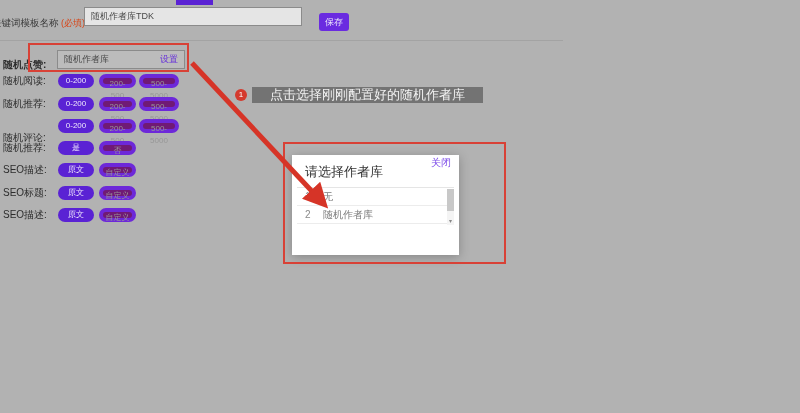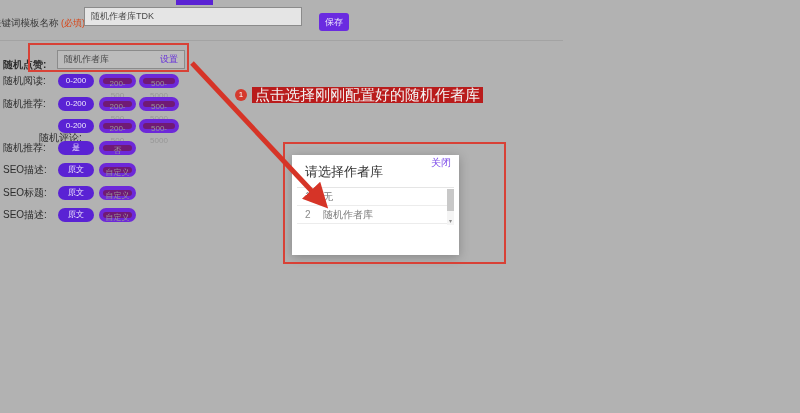--- a/index.html
+++ b/index.html
@@ -34,22 +34,22 @@
     box-sizing:border-box;padding:0;font-family:inherit;line-height:12px;}
   .opt-btn.sel{background:#5a22d4;color:#eee7fc;border:none;}
   .opt-btn.unsel{background:#701a75;color:#979797;border:4px solid #6d28d9;}
 
   
   .red-rect{position:absolute;border:2px solid #d84136;box-sizing:border-box;z-index:40;pointer-events:none;}
   .red-rect-author{left:28px;top:43px;width:161px;height:29px;}
   .red-rect-modal{left:283px;top:142px;width:223px;height:122px;}
   .step-circle{position:absolute;left:235px;top:89px;width:12px;height:12px;border-radius:50%;
     background:#d43a2e;color:#ffffff;font-size:8px;line-height:12px;text-align:center;z-index:15;}
-  .tooltip{position:absolute;left:252px;top:87px;height:16px;line-height:16px;background:#b91c1c;
-    color:#f2f2f2;font-size:15px;padding:0 3px;white-space:nowrap;z-index:15;}
+  .tooltip{position:absolute;left:252px;top:87px;height:16px;line-height:16px;background:#737373;
+    color:#f2f2f2;font-size:13px;padding:0 18px;white-space:nowrap;z-index:15;}
   .arrow-svg{position:absolute;left:0;top:0;z-index:50;pointer-events:none;}
 
   
   .modal{position:absolute;left:292px;top:155px;width:167px;height:100px;background:#ffffff;
     z-index:20;box-shadow:0 2px 10px rgba(0,0,0,0.25);}
   .modal-title{position:absolute;left:13px;top:8px;font-size:13px;color:#333333;}
   .modal-close{position:absolute;right:8px;top:1px;font-size:10px;color:#7b49e8;
     text-decoration:none;cursor:pointer;}
   .modal-list{position:absolute;left:5px;right:5px;top:32px;height:38px;
     border-top:1px solid #e5e5e5;overflow:hidden;}
@@ -82,21 +82,21 @@
 
   <div>
       <div class="row-label" style="top: 74px;">随机阅读:</div>
       <button class="opt-btn sel" style="top: 74px; left: 58px; width: 36px;">0-200</button>
       <button class="opt-btn unsel" style="top: 74px; left: 99px; width: 37px;">200-500</button>
       <button class="opt-btn unsel" style="top: 74px; left: 139px; width: 40px;">500-5000</button>
       <div class="row-label" style="top: 97px;">随机推荐:</div>
       <button class="opt-btn sel" style="top: 97px; left: 58px; width: 36px;">0-200</button>
       <button class="opt-btn unsel" style="top: 97px; left: 99px; width: 37px;">200-500</button>
       <button class="opt-btn unsel" style="top: 97px; left: 139px; width: 40px;">500-5000</button>
-      <div class="row-label" style="top: 131px; margin-left: 36px;">随机评论:</div>
+      <div class="row-label" style="top: 131px;">随机评论:</div>
       <button class="opt-btn sel" style="top: 119px; left: 58px; width: 36px;">0-200</button>
       <button class="opt-btn unsel" style="top: 119px; left: 99px; width: 37px;">200-500</button>
       <button class="opt-btn unsel" style="top: 119px; left: 139px; width: 40px;">500-5000</button>
       <div class="row-label" style="top: 141px;">随机推荐:</div>
       <button class="opt-btn sel" style="top: 141px; left: 58px; width: 36px;">是</button>
       <button class="opt-btn unsel" style="top: 141px; left: 99px; width: 37px;">否</button>
       <div class="row-label" style="top: 163px;">SEO描述:</div>
       <button class="opt-btn sel" style="top: 163px; left: 58px; width: 36px;">原文</button>
       <button class="opt-btn unsel" style="top: 163px; left: 99px; width: 37px;">自定义</button>
       <div class="row-label" style="top: 186px;">SEO标题:</div>

